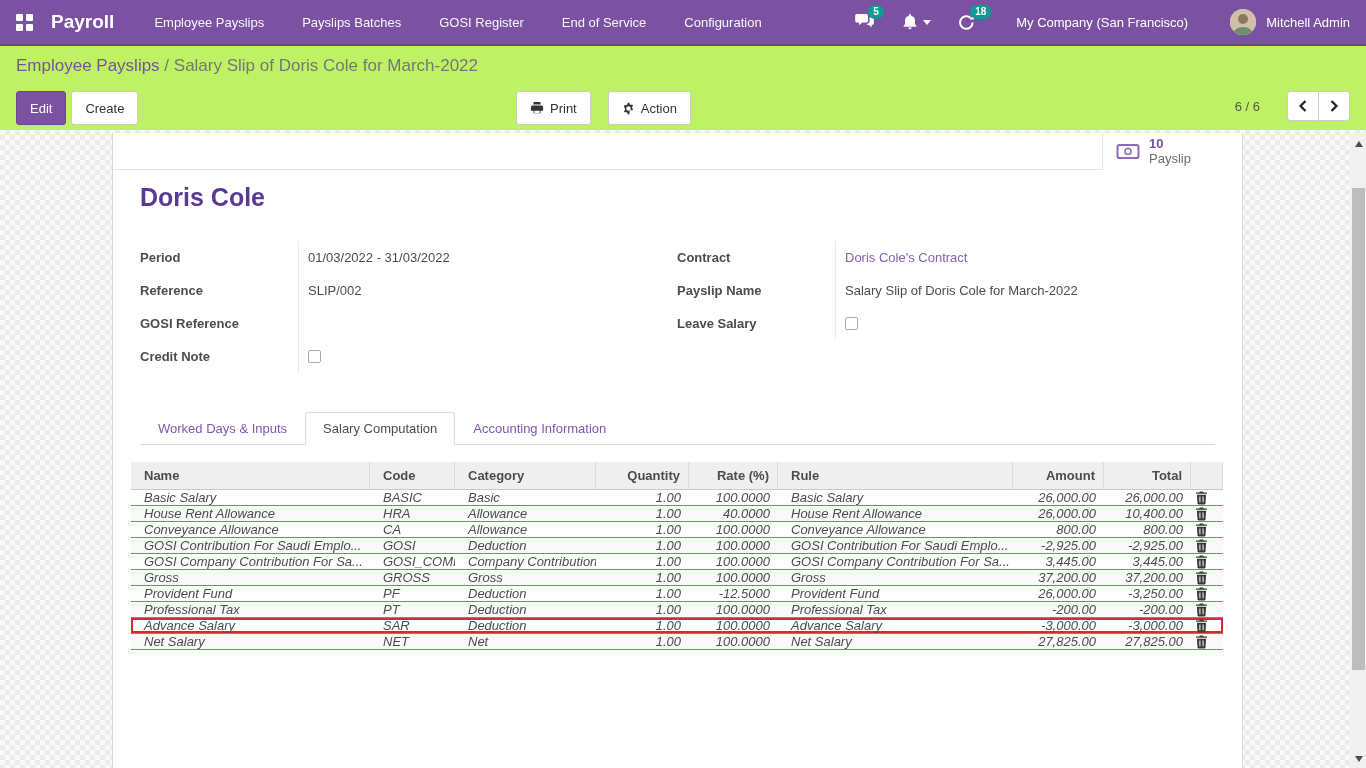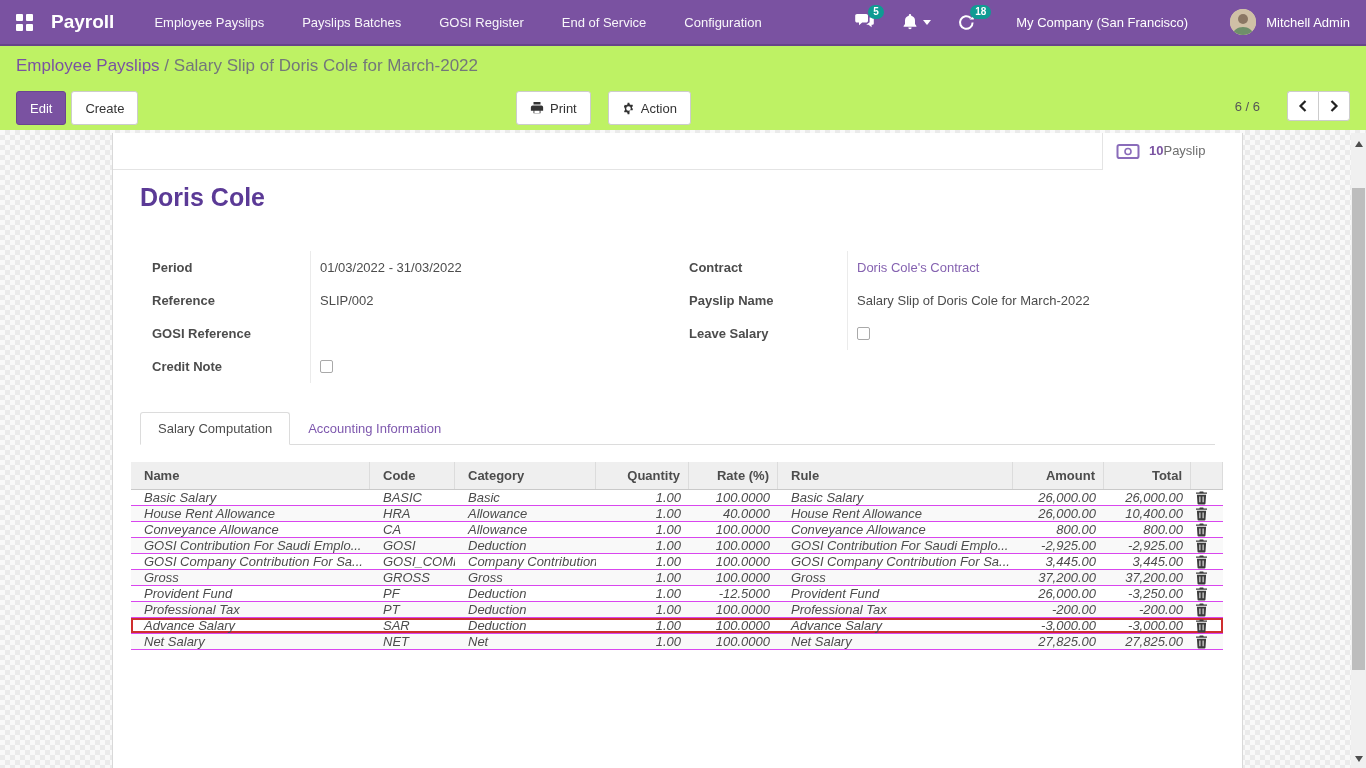--- a/index.html
+++ b/index.html
@@ -42,27 +42,27 @@
   .pager-btns .btn:last-child { border-radius:0 3px 3px 0; }
 
   
   .content { position:relative; height:638px;
              background: conic-gradient(#ebebeb 25%, #f9f9f9 0 50%, #ebebeb 0 75%, #f9f9f9 0) 0 0 / 10px 10px; }
   .sheet { position:absolute; top:3px; left:112px; width:1131px; height:635px; background:#fff;
            border-left:1px solid #d9d9d9; border-right:1px solid #d9d9d9; }
   .sheet-strip { position:absolute; top:0; left:0; right:0; height:37px; border-bottom:1px solid #e4e4e4; }
   .smart-button { position:absolute; top:0; right:0; width:140px; height:37px; border-left:1px solid #e4e4e4;
                   display:flex; align-items:center; gap:9px; padding-left:13px; cursor:pointer; background:#fff; }
-  .sb-text { display:flex; flex-direction:row; line-height:1.15; }
+  .sb-text { display:flex; flex-direction:column; line-height:1.15; }
   .sb-count { color:#7a52a1; font-weight:bold; }
   .sb-label { color:#6e6e6e; }
 
   .record-title { position:absolute; top:50px; left:27px; font-size:25px; font-weight:bold; color:#5b3a96; }
 
-  .group { position:absolute; top:118px;margin-left:12px; }
+  .group { position:absolute; top:108px; }
   .group.left { left:27px; width:505px; }
   .group.right { left:564px; width:545px; }
   .field-row { display:flex; height:33px; align-items:stretch; }
   .field-label { width:158px; flex-shrink:0; font-weight:bold; color:#4c4c4c; display:flex; align-items:center; }
   .field-value { flex:1; border-left:1px solid #ebebeb; padding-left:9px; display:flex; align-items:center; }
   .field-value a { color:#8562b0; text-decoration:none; cursor:pointer; }
   .o-checkbox { width:13px; height:13px; border:1px solid #a9a9a9; border-radius:2px; background:#fff; cursor:pointer; }
 
   
   .tabs { position:absolute; top:278px; left:27px; right:27px; display:flex; border-bottom:1px solid #dcdcdc; height:34px; }
@@ -256,20 +256,21 @@
       </div>
       <div class="field-row">
         <div class="field-label">Leave Salary</div>
         <div class="field-value">
             <div class="o-checkbox"></div>
           </div>
       </div>
     </div>
 
     <div class="tabs">
+      <div class="tab">Worked Days &amp; Inputs</div>
       <div class="tab active">Salary Computation</div>
       <div class="tab">Accounting Information</div>
     </div>
 
     <div class="salary-table">
       <div class="thead">
           <div class="tcell col-name">Name</div>
           <div class="tcell col-code">Code</div>
           <div class="tcell col-category">Category</div>
           <div class="tcell col-quantity align-right">Quantity</div>

